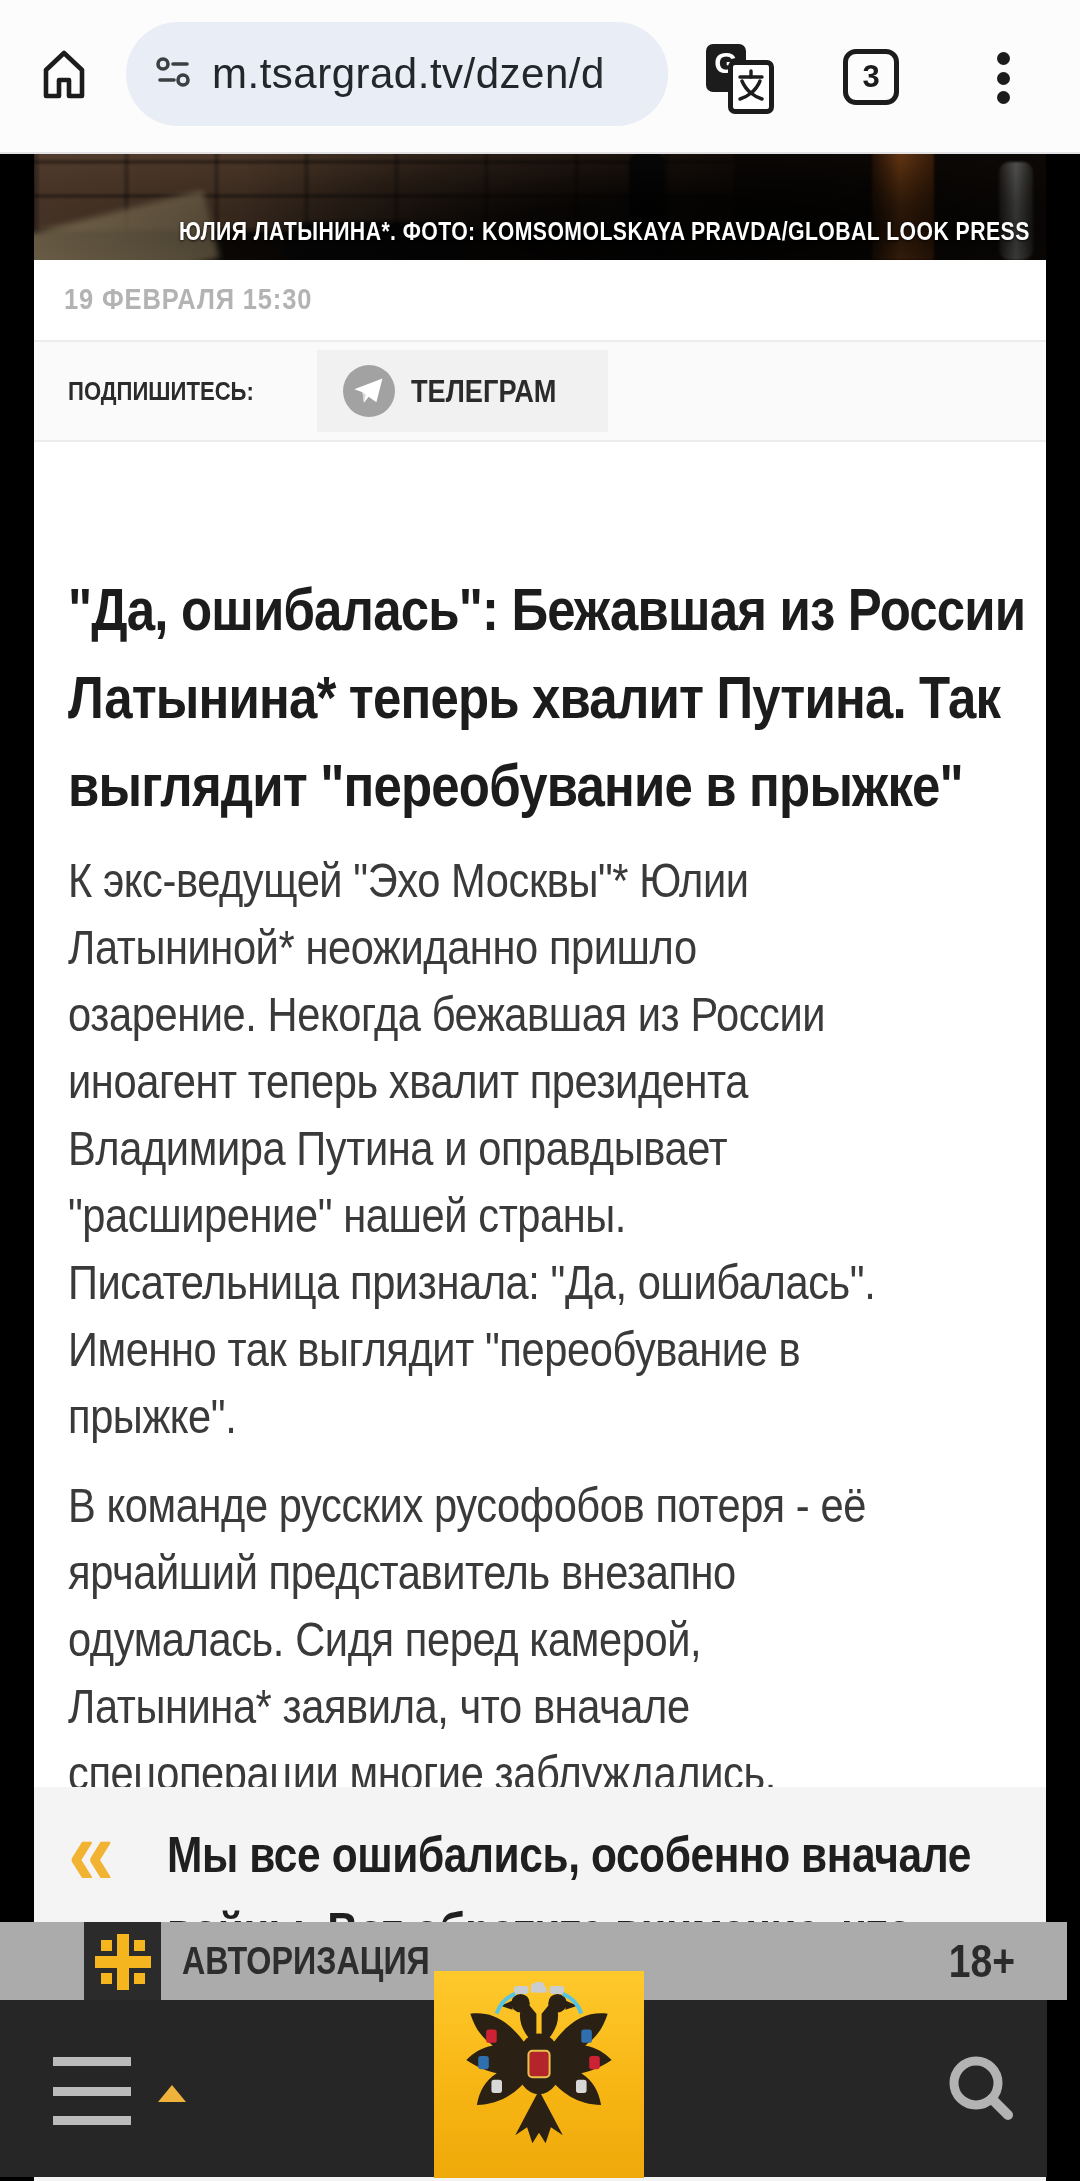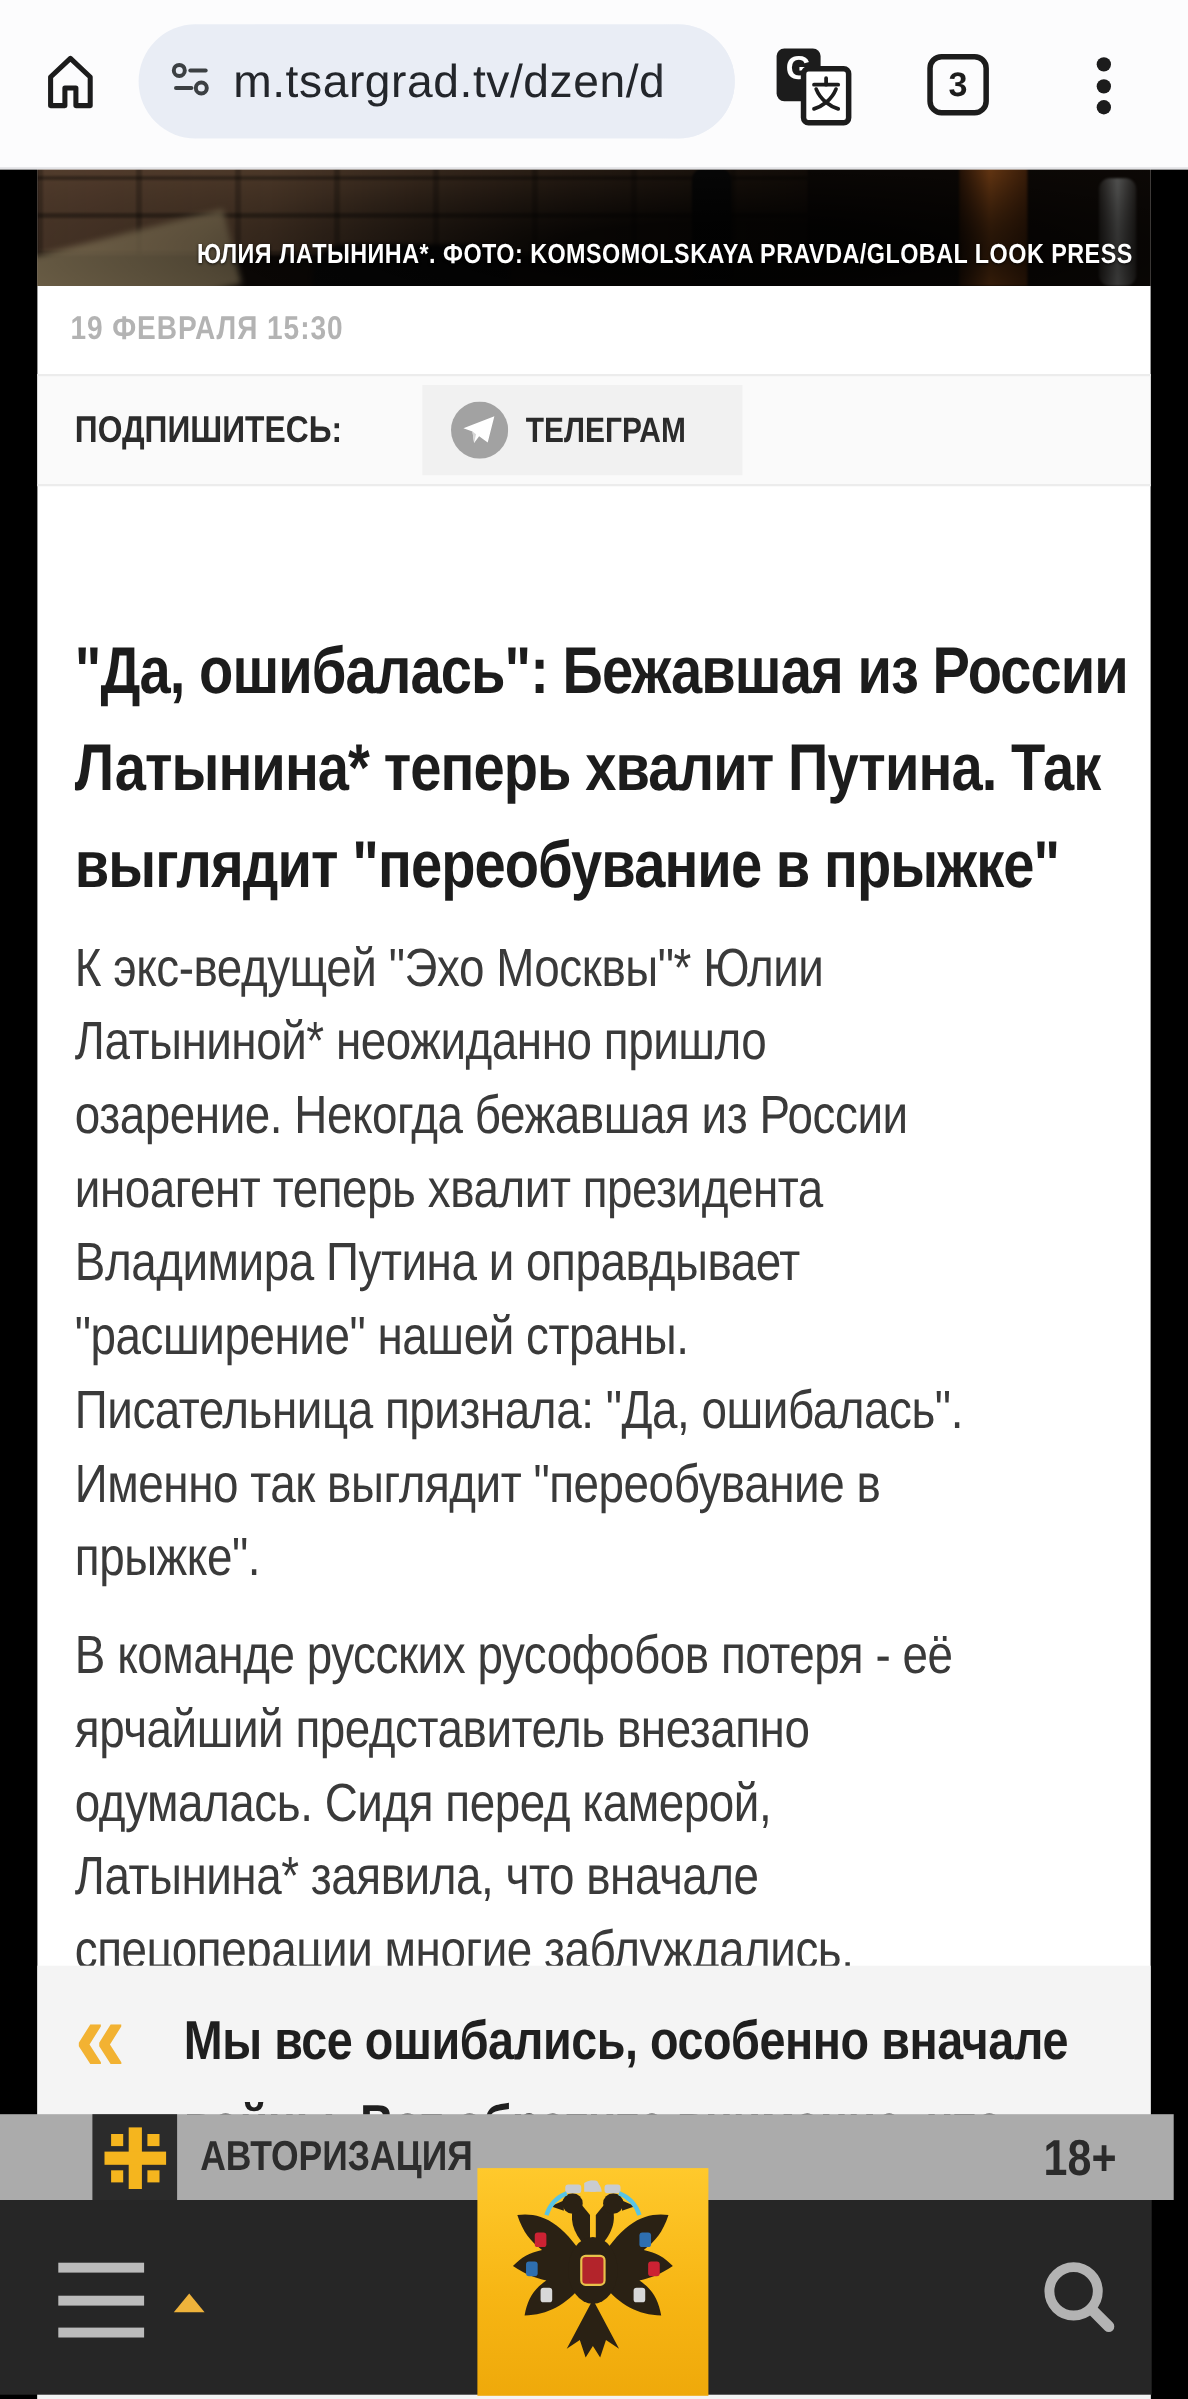--- a/index.html
+++ b/index.html
@@ -28,21 +28,21 @@
   .gtrans .frontsq{position:absolute;left:22px;top:16px;width:36px;height:44px;background:#fff;
                    border:5px solid #1c1c1c;border-radius:7px;}
   .tabbox{position:absolute;left:843px;top:49px;width:46px;height:46px;border:5px solid #1c1c1c;
           border-radius:13px;display:flex;align-items:center;justify-content:center;
           font-size:31px;font-weight:bold;color:#1c1c1c;}
   .kebab{position:absolute;left:997px;top:52px;width:14px;height:52px;display:flex;
          flex-direction:column;justify-content:space-between;}
   .kebab i{width:13px;height:13px;border-radius:50%;background:#1c1c1c;}
 
   
-  .card{position:absolute;left:34px;top:152px;width:1012px;height:2029px;background:#fff;}
+  .card{position:absolute;left:34px;top:152px;width:1012px;height:2029px;background:#fff;border-radius:29px;}
 
   .photo{position:absolute;left:0;top:0;width:1012px;height:108px;overflow:hidden;background:#130d09;}
   .ph-brick{position:absolute;left:0;top:-40px;width:700px;height:120px;
      background:
        repeating-linear-gradient(0deg,rgba(0,0,0,.35) 0 4px,rgba(0,0,0,0) 4px 34px),
        repeating-linear-gradient(90deg,rgba(0,0,0,.25) 0 5px,rgba(0,0,0,0) 5px 90px),
        linear-gradient(90deg,#6d503c 0%,#7a5a42 30%,#4a3526 70%,#241810 100%);
      filter:blur(1px);opacity:.9;}
   .ph-dark{position:absolute;left:0;top:0;width:1012px;height:108px;
      background:radial-gradient(80% 120% at 62% 70%,rgba(0,0,0,.88) 20%,rgba(0,0,0,.45) 60%,rgba(0,0,0,.15) 100%);}
@@ -59,21 +59,21 @@
      border-radius:10px;filter:blur(1px);}
   .caption{position:absolute;right:16px;bottom:14px;color:#fff;font-size:25px;font-weight:bold;
      letter-spacing:.5px;text-shadow:0 1px 3px rgba(0,0,0,.8);}
 
   .date{position:absolute;left:30px;top:130px;color:#b3b3b3;font-size:30px;font-weight:bold;
         letter-spacing:1px;}
 
   .subband{position:absolute;left:0;top:188px;width:1012px;height:98px;background:#fafafa;
            border-top:2px solid #ececec;border-bottom:2px solid #ececec;
            display:flex;align-items:center;}
-  .sublabel{margin-left:34px;color:#2b2b2b;font-size:34px;font-weight:bold;text-align:center;}
+  .sublabel{margin-left:34px;color:#2b2b2b;font-size:26px;font-weight:bold;text-align:center;}
   .subbtn{height:82px;background:#f1f1f1;display:flex;align-items:center;gap:16px;
           padding:0 26px;margin-left:30px;cursor:pointer;}
   .subbtn .lbl{color:#2b2b2b;font-size:32px;font-weight:bold;}
   .dzen-sq{width:52px;height:52px;}
   .tg-circ{width:52px;height:52px;}
 
   .headline{position:absolute;left:34px;top:326px;color:#1c1c1c;font-size:60px;font-weight:bold;
             line-height:88px;letter-spacing:-1px;white-space:pre-line;}
   .para{position:absolute;left:34px;color:#3a3a3a;font-size:49px;line-height:67px;
         letter-spacing:-.5px;white-space:pre-line;}

